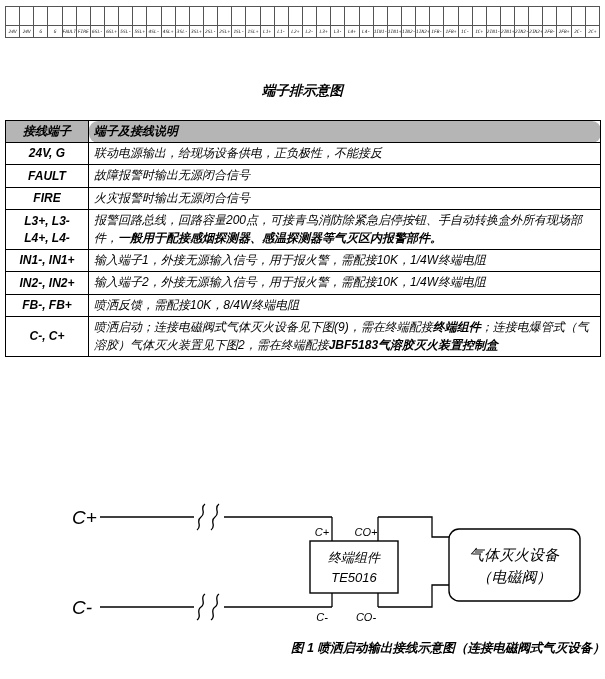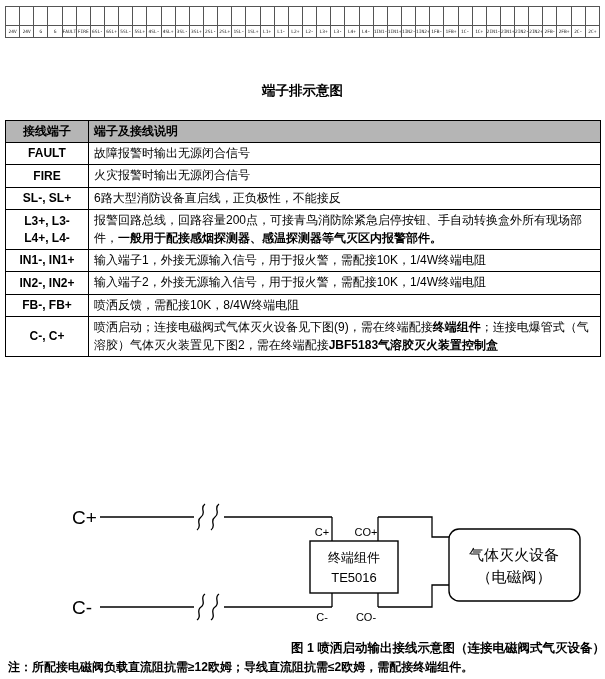--- a/index.html
+++ b/index.html
@@ -1,34 +1,34 @@
 <!DOCTYPE html>
 <html><head>
 <meta charset="utf-8">
 <style>
   html,body{margin:0;padding:0;background:#ffffff;}
   body{width:605px;height:679px;font-family:"Liberation Sans","DejaVu Sans",sans-serif;color:#000;}
-  #page{position:relative;width:605px;height:679px;overflow:hidden;background:#fff;}
+  #page{position:relative;width:605px;height:679px;overflow:hidden;background:#fff;font-style:italic;}
 
   
   #strip{position:absolute;top:6px;left:5px;width:595px;}
   .strip-row{display:flex;width:100%;}
   .strip-block{flex:1;height:20px;border-top:1px solid #555;border-left:1px solid #555;border-bottom:1px solid #555;background:#fff;box-sizing:border-box;}
   .strip-block:last-child{border-right:1px solid #555;}
   .strip-label{flex:1;height:12px;border-left:1px solid #555;border-bottom:1px solid #555;box-sizing:border-box;font-family:"DejaVu Sans Mono","Liberation Mono",monospace;font-size:4.5px;line-height:11px;text-align:center;overflow:hidden;white-space:nowrap;color:#222;}
   .strip-label:last-child{border-right:1px solid #555;}
 
   #strip-caption{position:absolute;top:82px;left:0;width:605px;text-align:center;font-size:13.5px;font-weight:bold;}
 
   
   #main-table{position:absolute;top:120px;left:5px;width:596px;border-collapse:collapse;font-size:12px;table-layout:fixed;}
   #main-table th,#main-table td{border:1px solid #000;padding:2px 5px;vertical-align:middle;}
   #main-table th{background:#b5b5b5;font-weight:bold;}
   #main-table th.col-term{width:72px;text-align:center;margin-left:20px;}
-  #main-table th.col-desc{text-align:left;}
+  #main-table th.col-desc{text-align:left;border-radius:9px;}
   #main-table td.term{font-weight:bold;text-align:center;white-space:pre-line;line-height:1.4;}
   #main-table td.desc{text-align:left;line-height:1.45;}
   #main-table td.desc span.b{font-weight:bold;}
 
   
   #figure{position:absolute;top:489px;left:0;}
   #figure text{font-family:"Liberation Sans","DejaVu Sans",sans-serif;fill:#000;}
   #fig-caption{position:absolute;top:640px;left:0;width:605px;text-align:right;font-size:12.5px;font-weight:bold;}
   #note{position:absolute;top:659px;left:8px;width:592px;font-size:12px;font-weight:bold;}
 </style>
@@ -132,30 +132,30 @@
 
   <table id="main-table">
     <thead>
       <tr>
         <th class="col-term">接线端子</th>
         <th class="col-desc">端子及接线说明</th>
       </tr>
     </thead>
     <tbody>
       <tr>
+        <td class="term">24V, G</td>
+        <td class="desc"><span>联动电源输出，给现场设备供电，正负极性，不能接反</span></td>
+      </tr>
+      <tr>
         <td class="term">FAULT</td>
         <td class="desc"><span>故障报警时输出无源闭合信号</span></td>
       </tr>
       <tr>
         <td class="term">FIRE</td>
         <td class="desc"><span>火灾报警时输出无源闭合信号</span></td>
-      </tr>
-      <tr>
-        <td class="term">SL-, SL+</td>
-        <td class="desc"><span>6路大型消防设备直启线，正负极性，不能接反</span></td>
       </tr>
       <tr>
         <td class="term">L3+, L3-
 L4+, L4-</td>
         <td class="desc"><span>报警回路总线，回路容量200点，可接青鸟消防除紧急启停按钮、手自动转换盒外所有现场部件，</span><span class="b">一般用于配接感烟探测器、感温探测器等气灭区内报警部件。</span></td>
       </tr>
       <tr>
         <td class="term">IN1-, IN1+</td>
         <td class="desc"><span>输入端子1，外接无源输入信号，用于报火警，需配接10K，1/4W终端电阻</span></td>
       </tr>
@@ -207,15 +207,14 @@
     <text x="366" y="47" font-size="11" text-anchor="middle">CO+</text>
     <text x="322" y="132" font-size="11" text-anchor="middle">C-</text>
     <text x="366" y="132" font-size="11" text-anchor="middle">CO-</text>
 
     <rect x="449" y="40" width="131" height="72" rx="10" fill="#ffffff" stroke="#000" stroke-width="1.4"></rect>
     <text x="514" y="71" font-size="15" text-anchor="middle">气体灭火设备</text>
     <text x="514" y="93" font-size="15" text-anchor="middle">（电磁阀）</text>
   </svg>
 
   <div id="fig-caption">图 1 喷洒启动输出接线示意图（连接电磁阀式气灭设备）</div>
-  <div id="note">注：所配接电磁阀负载直流阻抗需≥12欧姆；导线直流阻抗需≤2欧姆，需配接终端组件。</div>
 
 </div>
 
 </body></html>

